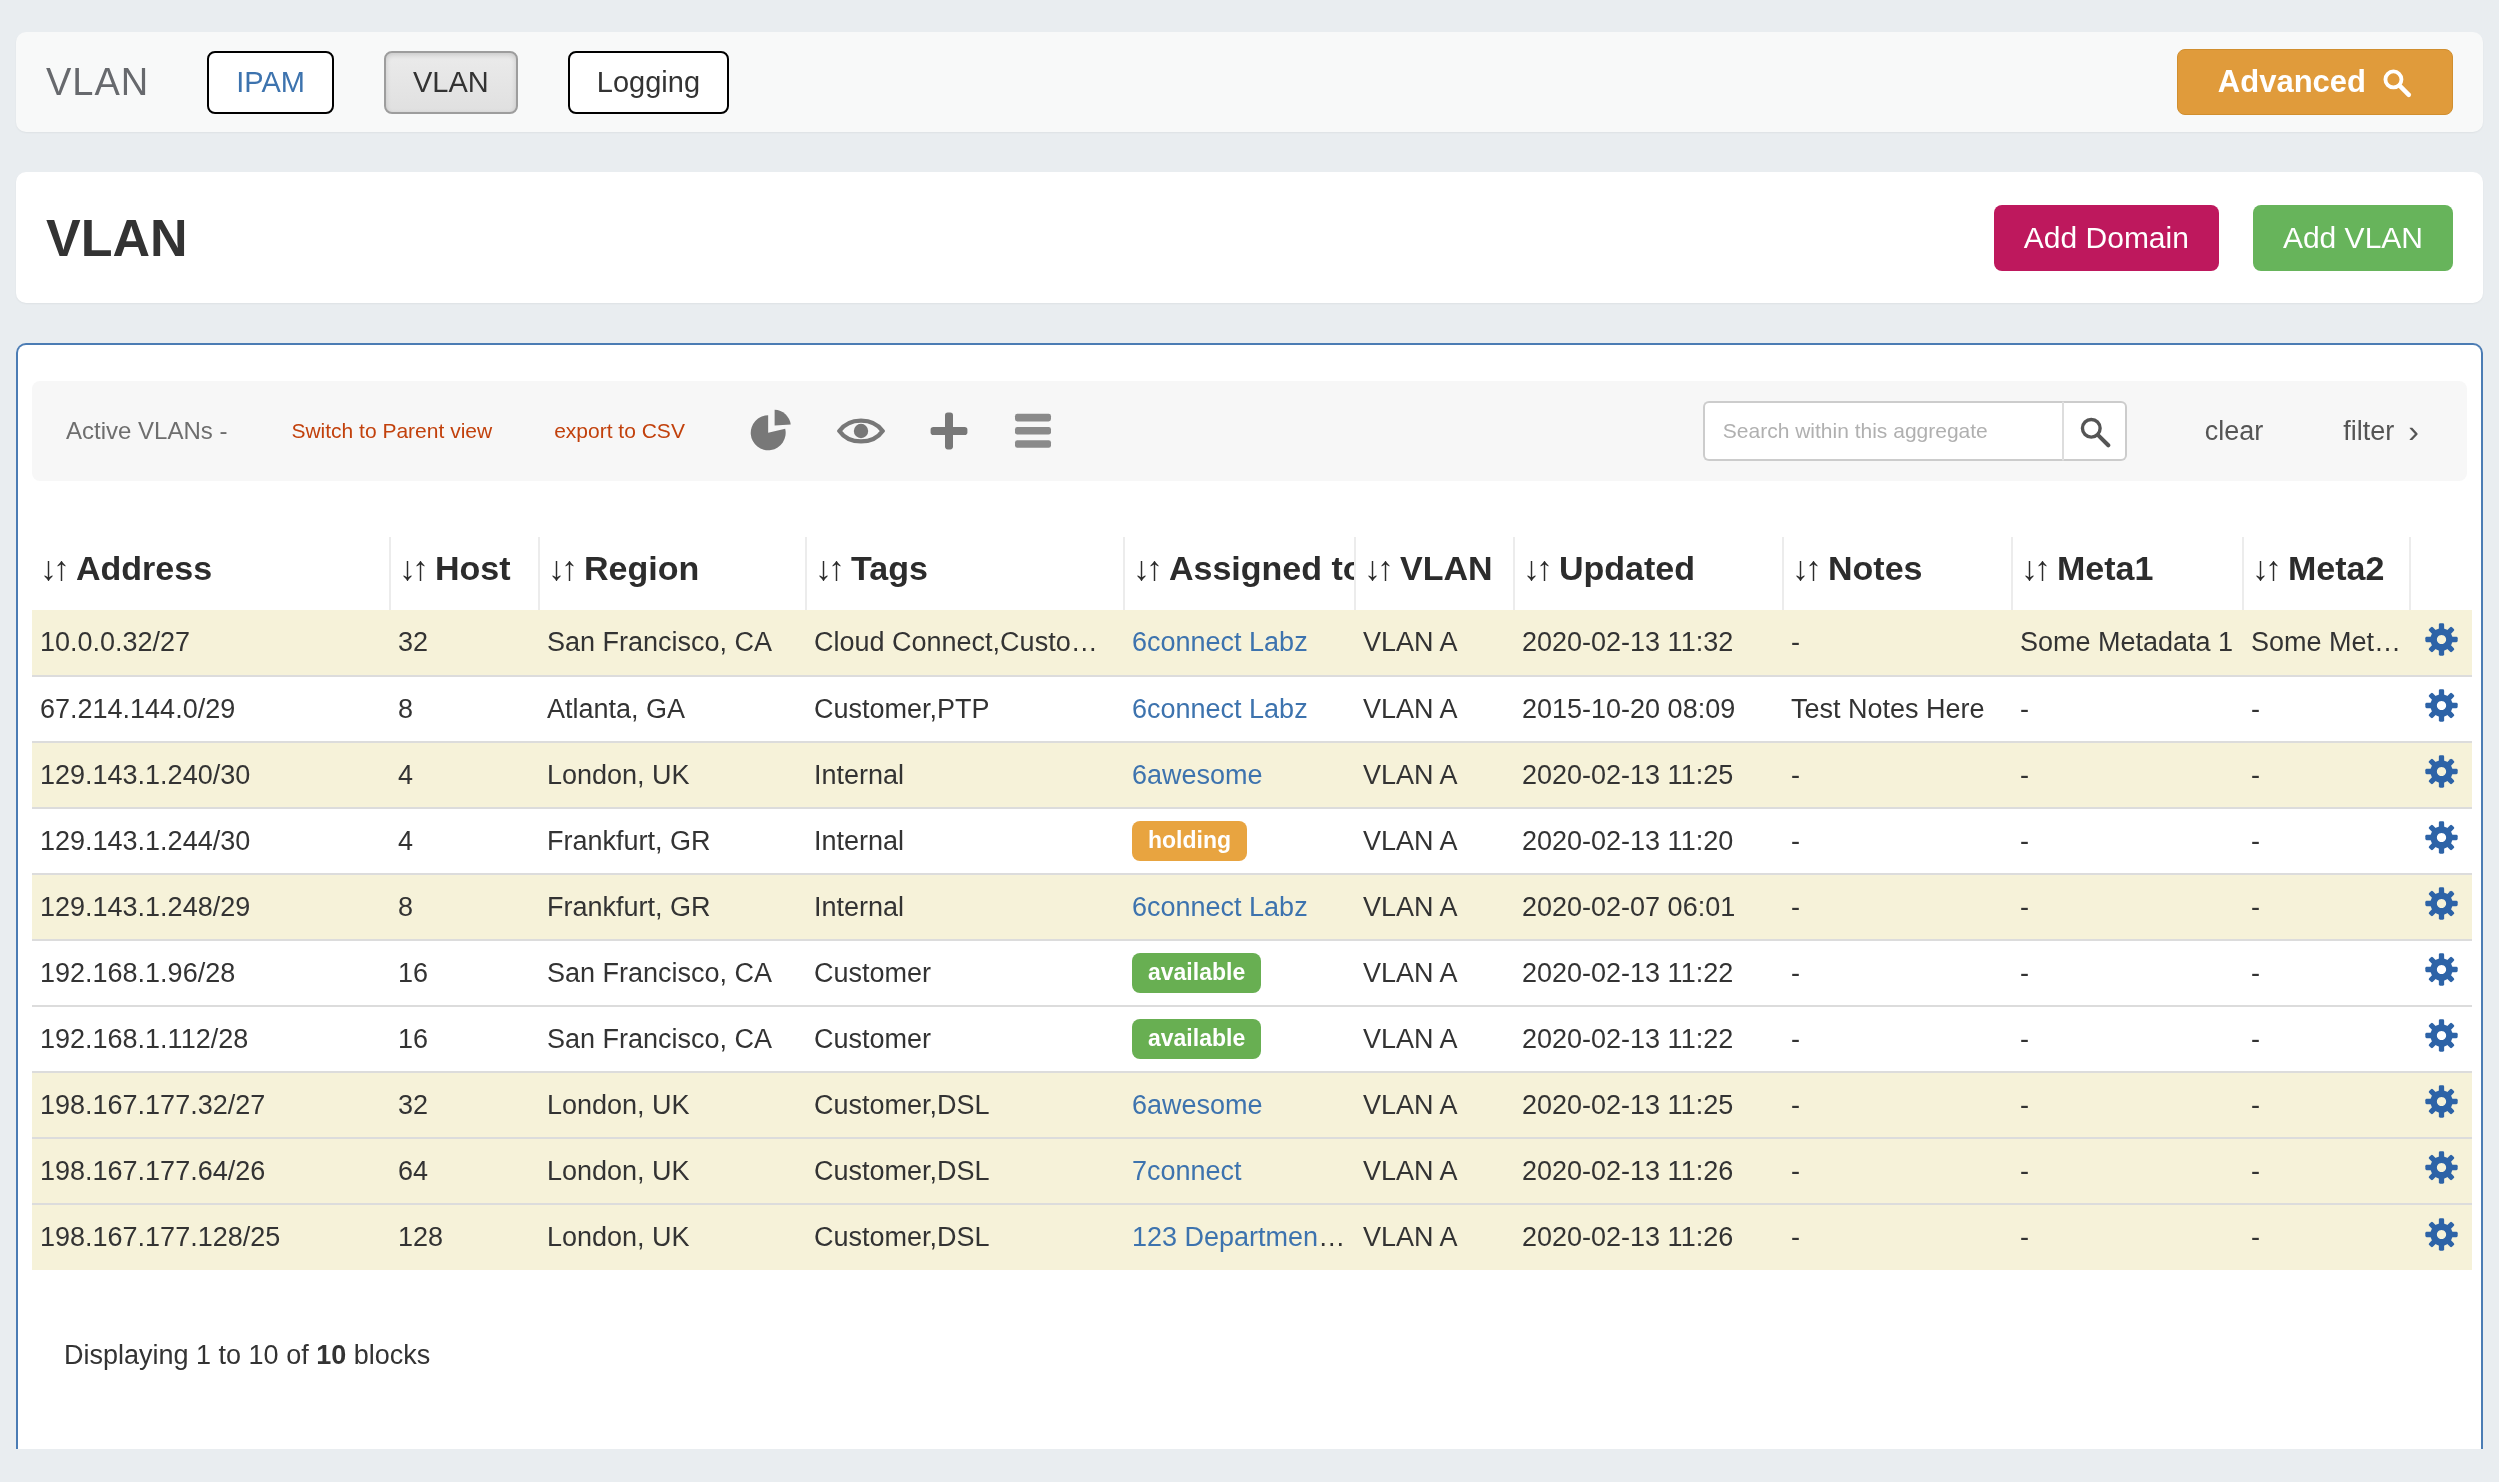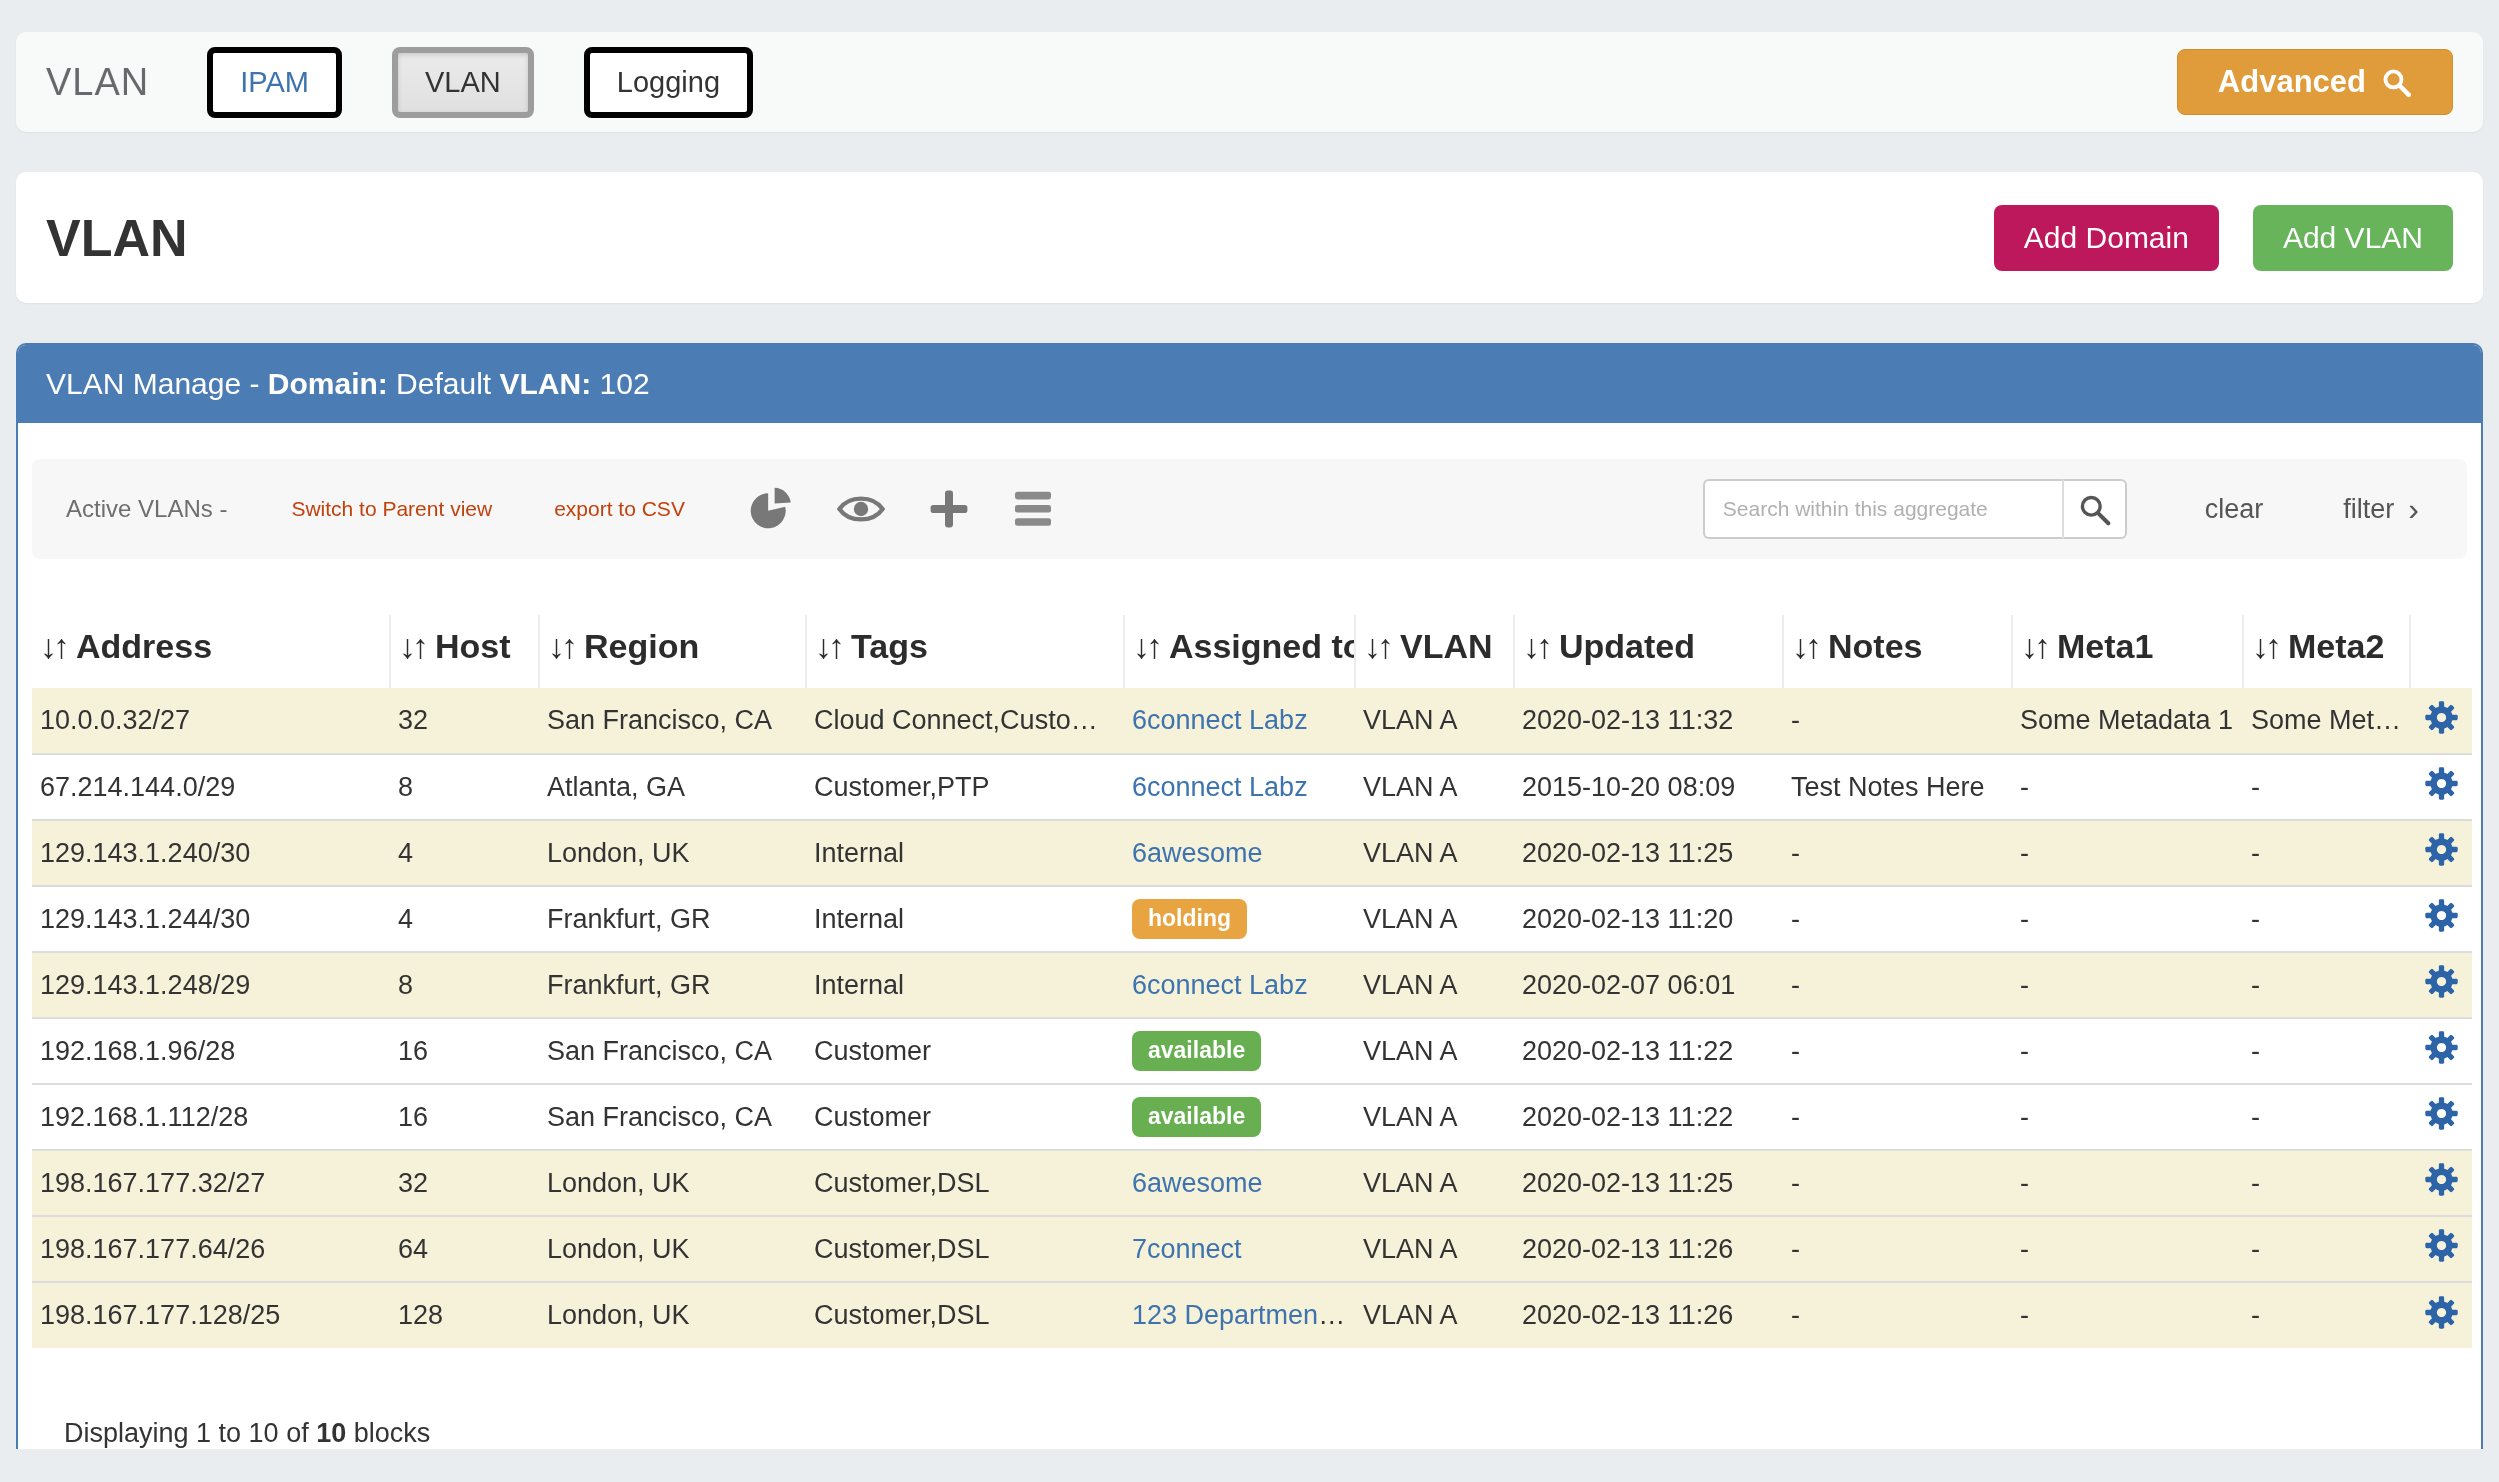--- a/index.html
+++ b/index.html
@@ -13,21 +13,21 @@
   
   .topbar {
     margin:32px 16px 0; height:100px;
     background:#f8f9f9; border-radius:10px;
     display:flex; align-items:center; padding:0 30px;
     box-shadow:0 1px 2px rgba(0,0,0,.05);
   }
   .brand { font-size:38px; color:#67696d; margin-right:58px; letter-spacing:1px; }
   .tab-btn {
     font-size:29px; color:#333; background:#fff;
-    border:6px solid #000000; border-radius:8px;
+    border:2px solid #000000; border-radius:8px;
     padding:13px 27px; margin-right:50px; cursor:pointer;
     font-family:inherit;
   }
   .tab-btn.blue { color:#3d73ae; }
   .tab-btn.active {
     background:linear-gradient(#ebebeb,#e0e0e0);
     border-color:#9d9d9d;
     box-shadow:inset 0 2px 5px rgba(0,0,0,.15);
   }
   .advanced-btn {
@@ -128,23 +128,20 @@
   </button>
 </div>
 
 <div class="title-card">
   <h1 class="page-title">VLAN</h1>
   <button class="btn add-domain">Add Domain</button>
   <button class="btn add-vlan">Add VLAN</button>
 </div>
 
 <div class="panel">
-  <div class="panel-header">
-    <span>VLAN Manage - </span><span class="b">Domain:</span><span> Default </span><span class="b">VLAN:</span><span> 102</span>
-  </div>
 
   <div class="panel-body">
 
     <div class="toolbar">
       <span class="toolbar-title">Active VLANs -</span>
       <a class="toolbar-link" href="#">Switch to Parent view</a>
       <a class="toolbar-link" href="#">export to CSV</a>
       <button class="icon-btn">
         <svg width="46" height="46" viewBox="0 0 100 100" fill="#787878">
           <path d="M46,54 L46,16 A38,38 0 1,0 83,45 Z"></path>

